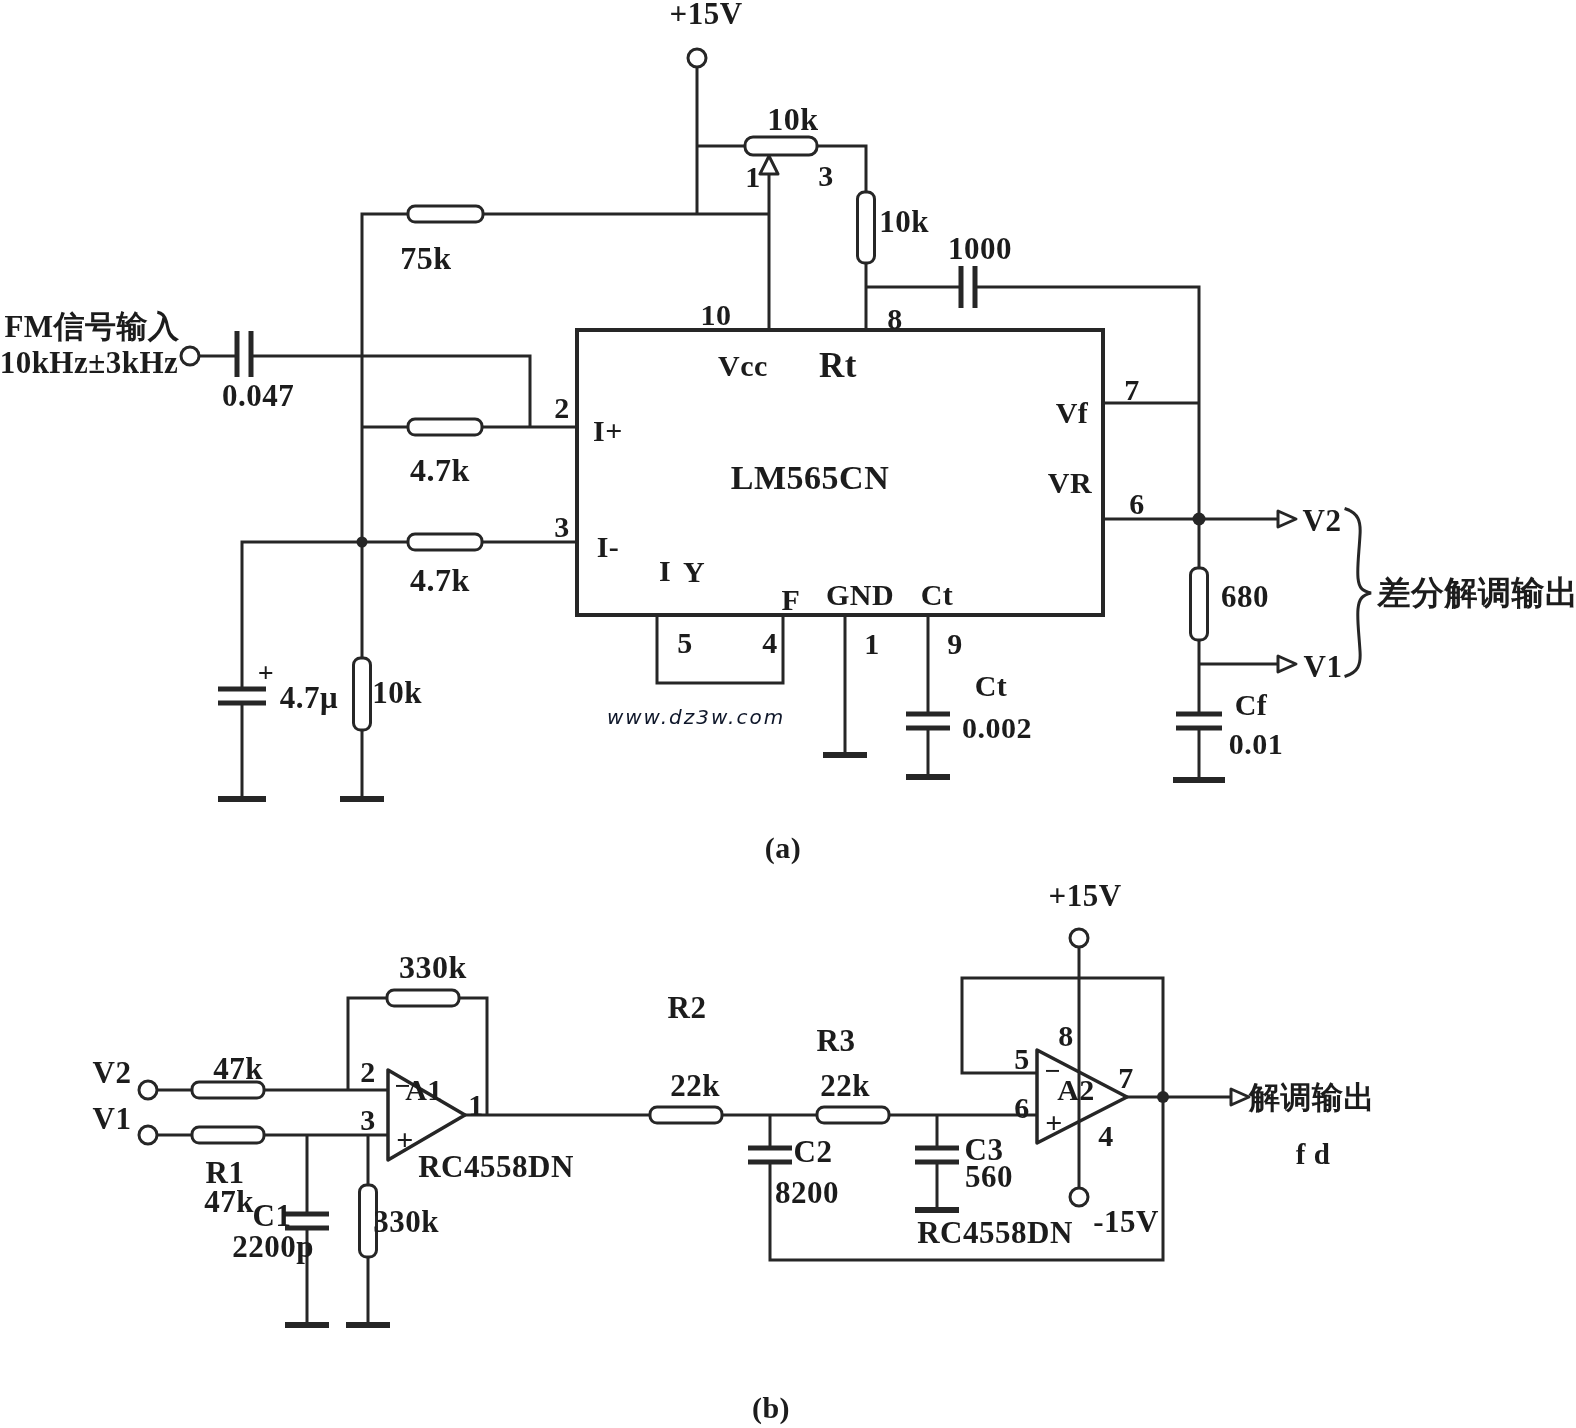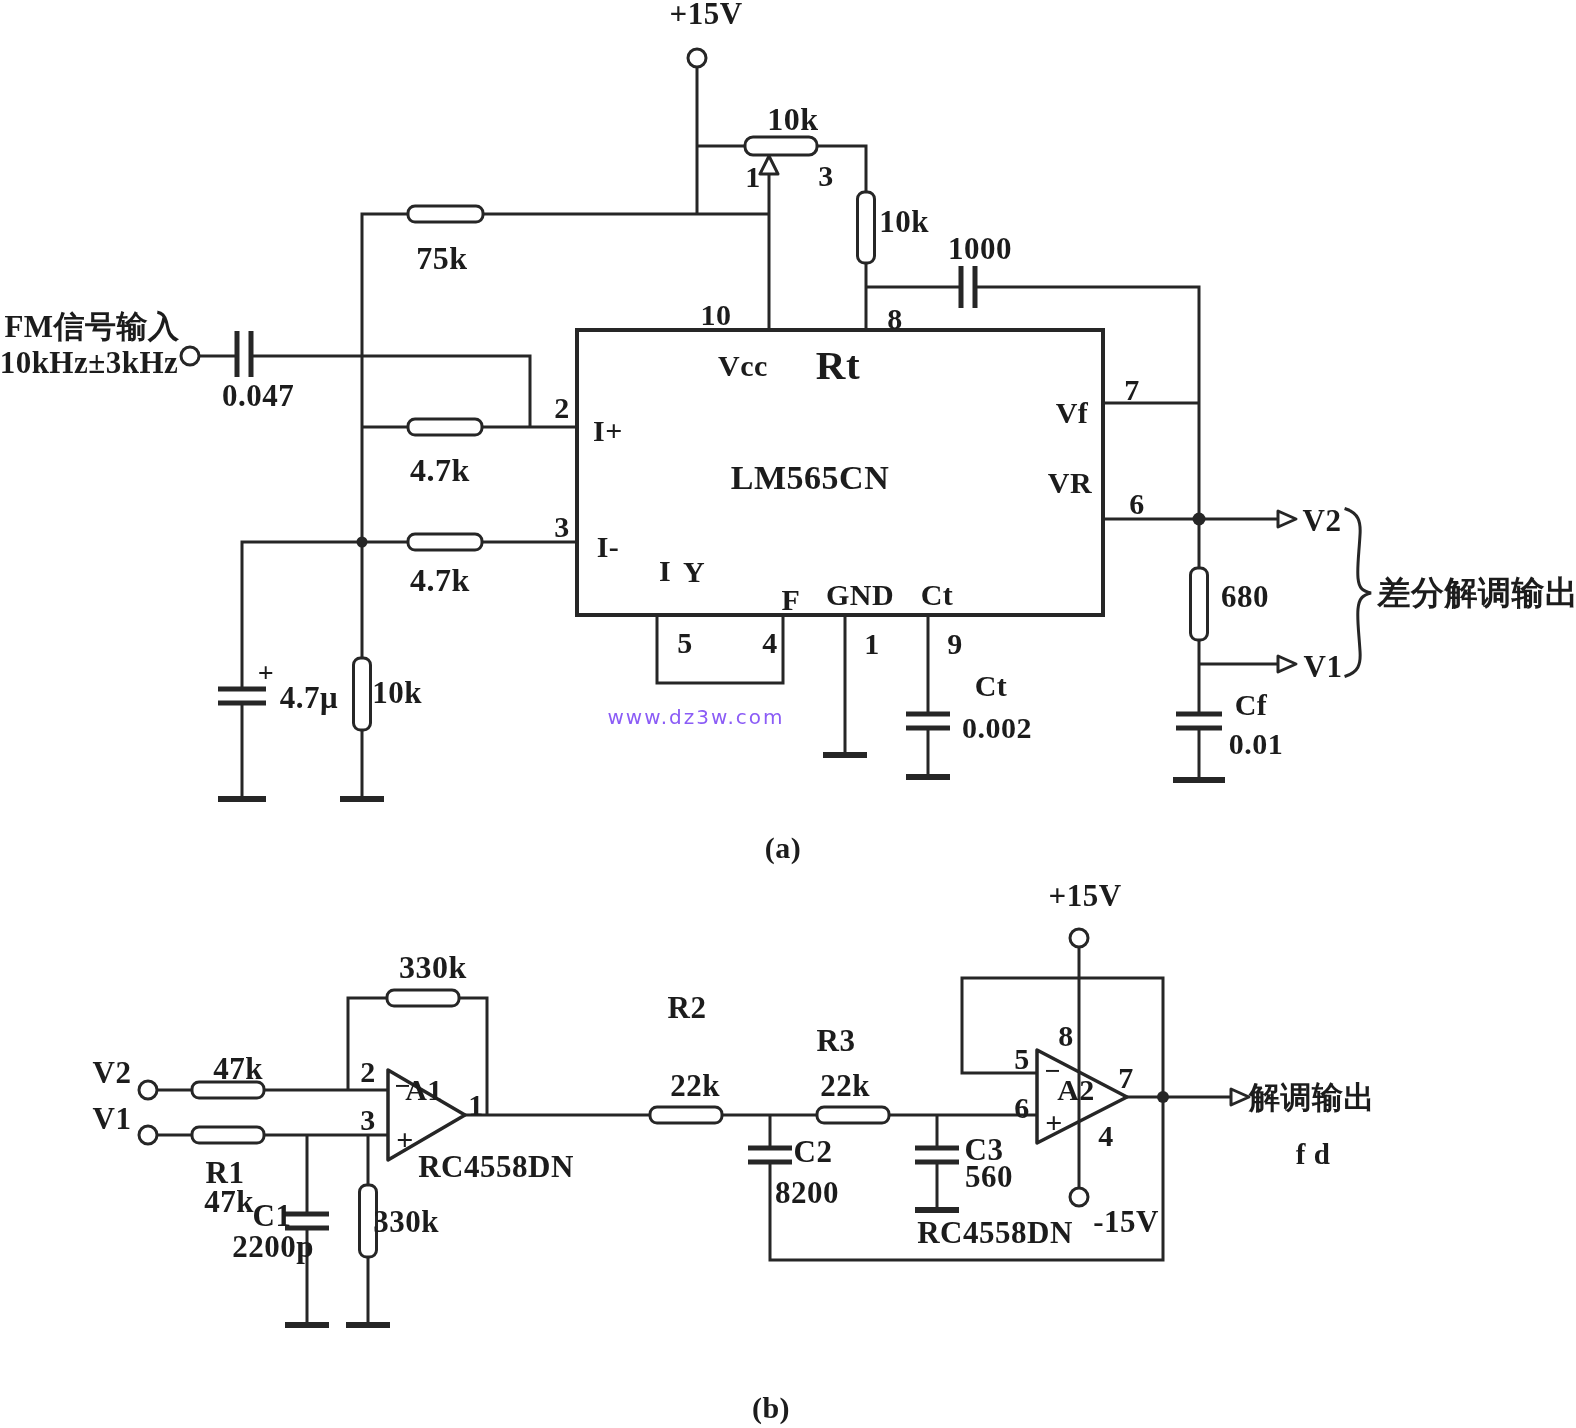--- a/index.html
+++ b/index.html
@@ -7,21 +7,21 @@
     position:relative;width:1576px;height:1428px;background:#ffffff;
     font-family:"Liberation Serif","DejaVu Serif",serif;color:#1c1c1c;overflow:hidden;
   }
   .stage svg{position:absolute;left:0;top:0;}
   .lbl{
     position:absolute;transform:translate(-50%,-50%);
     font-weight:700;white-space:nowrap;line-height:1;letter-spacing:0.5px;
   }
   .wm{
     font-family:"DejaVu Sans","Liberation Sans",sans-serif;
-    font-weight:400;color:#8b5cf6;letter-spacing:2px;
+    font-style:italic;font-weight:400;color:#0f172a;letter-spacing:2px;
   }
   .wire{stroke:#262626;stroke-width:3;fill:none;stroke-linecap:square;}
   .plate{stroke:#262626;stroke-width:5;fill:none;stroke-linecap:butt;}
   .gnd{stroke:#262626;stroke-width:6;fill:none;stroke-linecap:butt;}
   .res{fill:#ffffff;stroke:#262626;stroke-width:3;}
   .box{fill:none;stroke:#262626;stroke-width:4;}
   .tri{fill:#ffffff;stroke:#262626;stroke-width:3.5;stroke-linejoin:round;}
   .term{fill:#ffffff;stroke:#262626;stroke-width:3;}
   .dot{fill:#262626;stroke:none;}
   .arrow{fill:#ffffff;stroke:#262626;stroke-width:3;stroke-linejoin:round;}
@@ -143,35 +143,35 @@
     <polygon class="arrow" points="1278,656 1296,664 1278,672"></polygon>
     <polygon class="arrow" points="1231,1089 1249,1097 1231,1105"></polygon>
 
     <path class="wire" stroke-width="3.5" d="M1346,509 C1358,513 1361,521 1360,535 C1359,553 1357,567 1358,578 C1359,589 1363,591 1371,593 C1363,595 1359,598 1358,609 C1357,620 1359,634 1360,651 C1361,665 1358,672 1346,676"></path>
   </svg>
 
   <div class="lbl" style="left:706px;top:13px;font-size:31px">+15V</div>
   <div class="lbl" style="left:92px;top:326px;font-size:31px">FM信号输入</div>
   <div class="lbl" style="left:89px;top:362px;font-size:31px">10kHz±3kHz</div>
   <div class="lbl" style="left:258px;top:395px;font-size:31px">0.047</div>
-  <div class="lbl" style="left:442px;top:258px;font-size:32px">75k</div>
+  <div class="lbl" style="left:426px;top:258px;font-size:32px">75k</div>
   <div class="lbl" style="left:440px;top:470px;font-size:32px">4.7k</div>
   <div class="lbl" style="left:440px;top:580px;font-size:32px">4.7k</div>
   <div class="lbl" style="left:266px;top:673px;font-size:28px">+</div>
   <div class="lbl" style="left:309px;top:697px;font-size:31px">4.7μ</div>
   <div class="lbl" style="left:397px;top:692px;font-size:31px">10k</div>
   <div class="lbl" style="left:793px;top:119px;font-size:32px">10k</div>
   <div class="lbl" style="left:753px;top:177px;font-size:30px">1</div>
   <div class="lbl" style="left:826px;top:176px;font-size:30px">3</div>
   <div class="lbl" style="left:904px;top:221px;font-size:31px">10k</div>
   <div class="lbl" style="left:980px;top:248px;font-size:31px">1000</div>
   <div class="lbl" style="left:716px;top:315px;font-size:30px">10</div>
   <div class="lbl" style="left:895px;top:319px;font-size:30px">8</div>
   <div class="lbl" style="left:743px;top:366px;font-size:30px">Vcc</div>
-  <div class="lbl" style="left:838px;top:365px;font-size:41px">Rt</div>
+  <div class="lbl" style="left:838px;top:365px;font-size:35px">Rt</div>
   <div class="lbl" style="left:810px;top:478px;font-size:34px">LM565CN</div>
   <div class="lbl" style="left:562px;top:408px;font-size:30px">2</div>
   <div class="lbl" style="left:608px;top:431px;font-size:30px">I+</div>
   <div class="lbl" style="left:562px;top:527px;font-size:30px">3</div>
   <div class="lbl" style="left:608px;top:547px;font-size:30px">I-</div>
   <div class="lbl" style="left:665px;top:571px;font-size:30px">I</div>
   <div class="lbl" style="left:694px;top:572px;font-size:30px">Y</div>
   <div class="lbl" style="left:791px;top:600px;font-size:30px">F</div>
   <div class="lbl" style="left:860px;top:595px;font-size:30px">GND</div>
   <div class="lbl" style="left:937px;top:595px;font-size:30px">Ct</div>

